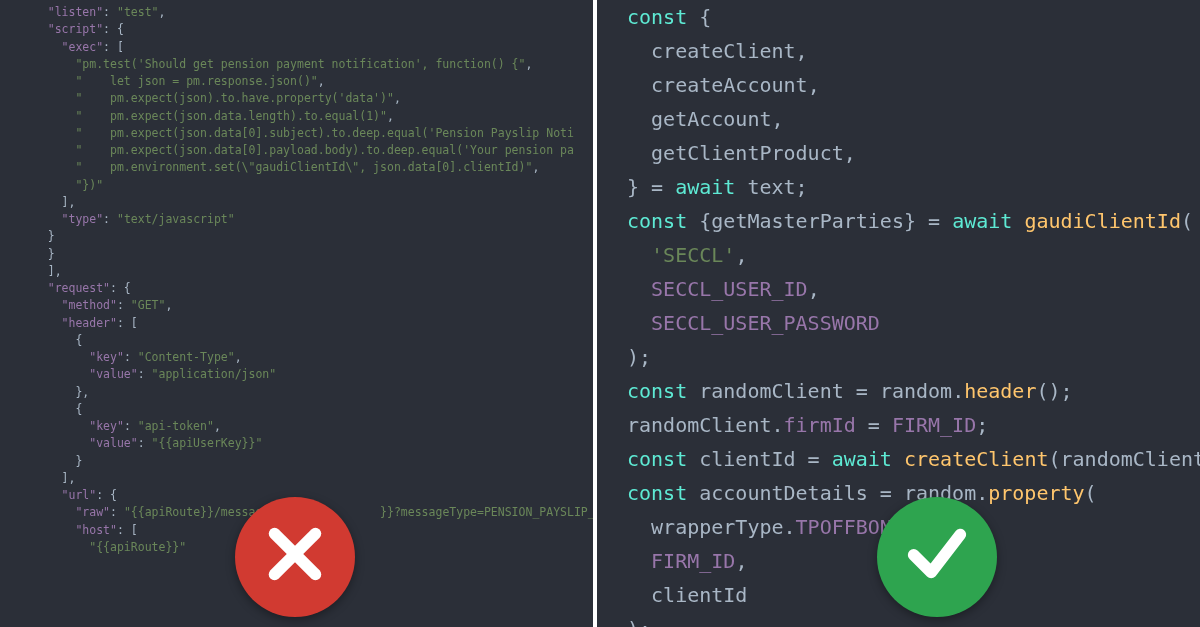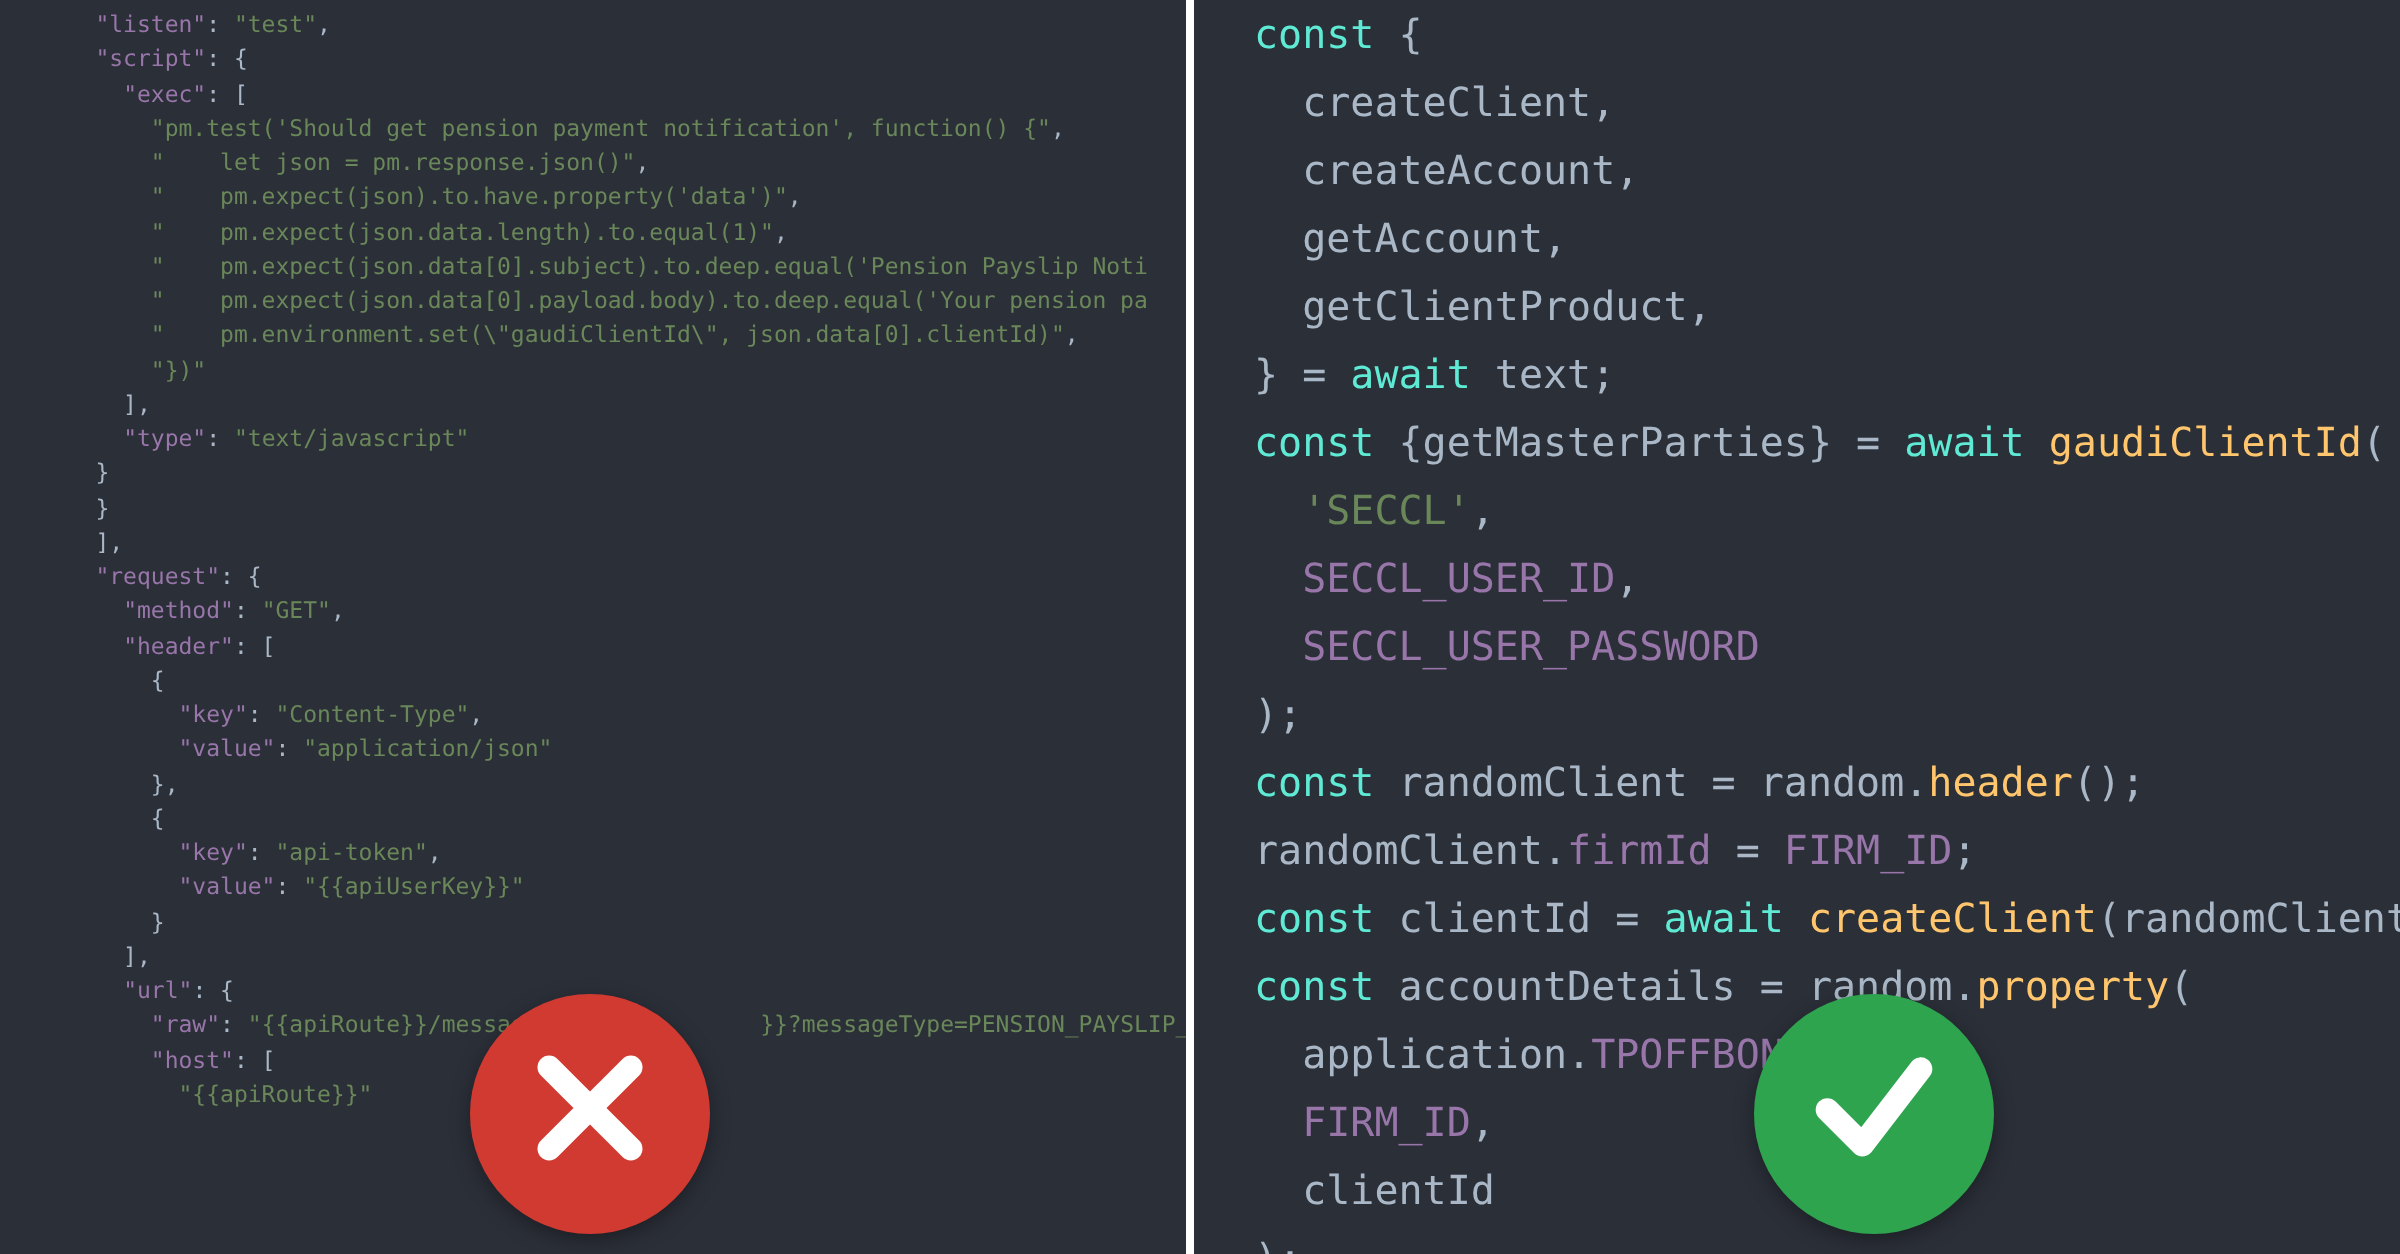--- a/index.html
+++ b/index.html
@@ -117,21 +117,21 @@
 <span class="punct">} = </span><span class="kw">await</span><span class="punct"> </span><span class="ident">text</span><span class="punct">;</span>
 <span class="kw">const</span><span class="punct"> {</span><span class="ident">getMasterParties</span><span class="punct">} = </span><span class="kw">await</span><span class="punct"> </span><span class="fn">gaudiClientId</span><span class="punct">(</span>
 <span class="punct">  </span><span class="str">'SECCL'</span><span class="punct">,</span>
 <span class="punct">  </span><span class="const">SECCL_USER_ID</span><span class="punct">,</span>
 <span class="punct">  </span><span class="const">SECCL_USER_PASSWORD</span>
 <span class="punct">);</span>
 <span class="kw">const</span><span class="punct"> </span><span class="ident">randomClient</span><span class="punct"> = </span><span class="ident">random</span><span class="punct">.</span><span class="fn">header</span><span class="punct">();</span>
 <span class="ident">randomClient</span><span class="punct">.</span><span class="prop">firmId</span><span class="punct"> = </span><span class="const">FIRM_ID</span><span class="punct">;</span>
 <span class="kw">const</span><span class="punct"> </span><span class="ident">clientId</span><span class="punct"> = </span><span class="kw">await</span><span class="punct"> </span><span class="fn">createClient</span><span class="punct">(</span><span class="ident">randomClient</span>
 <span class="kw">const</span><span class="punct"> </span><span class="ident">accountDetails</span><span class="punct"> = </span><span class="ident">random</span><span class="punct">.</span><span class="fn">property</span><span class="punct">(</span>
-<span class="punct">  </span><span class="ident">application</span><span class="punct">.</span><span class="prop">TPOFFBOND</span><span class="punct">,</span>
+<span class="punct">  </span><span class="ident">wrapperType</span><span class="punct">.</span><span class="prop">TPOFFBOND</span><span class="punct">,</span>
 <span class="punct">  </span><span class="const">FIRM_ID</span><span class="punct">,</span>
 <span class="punct">  </span><span class="ident">clientId</span>
 <span class="punct">);</span>
 
 </pre>
   <div class="badge badge-green">
     <span>
       <svg viewBox="0 0 24 24" fill="none" stroke="#fff" stroke-width="4" stroke-linecap="round" stroke-linejoin="round">
         <polyline points="4,13 10,19 20,6"></polyline>
       </svg>

